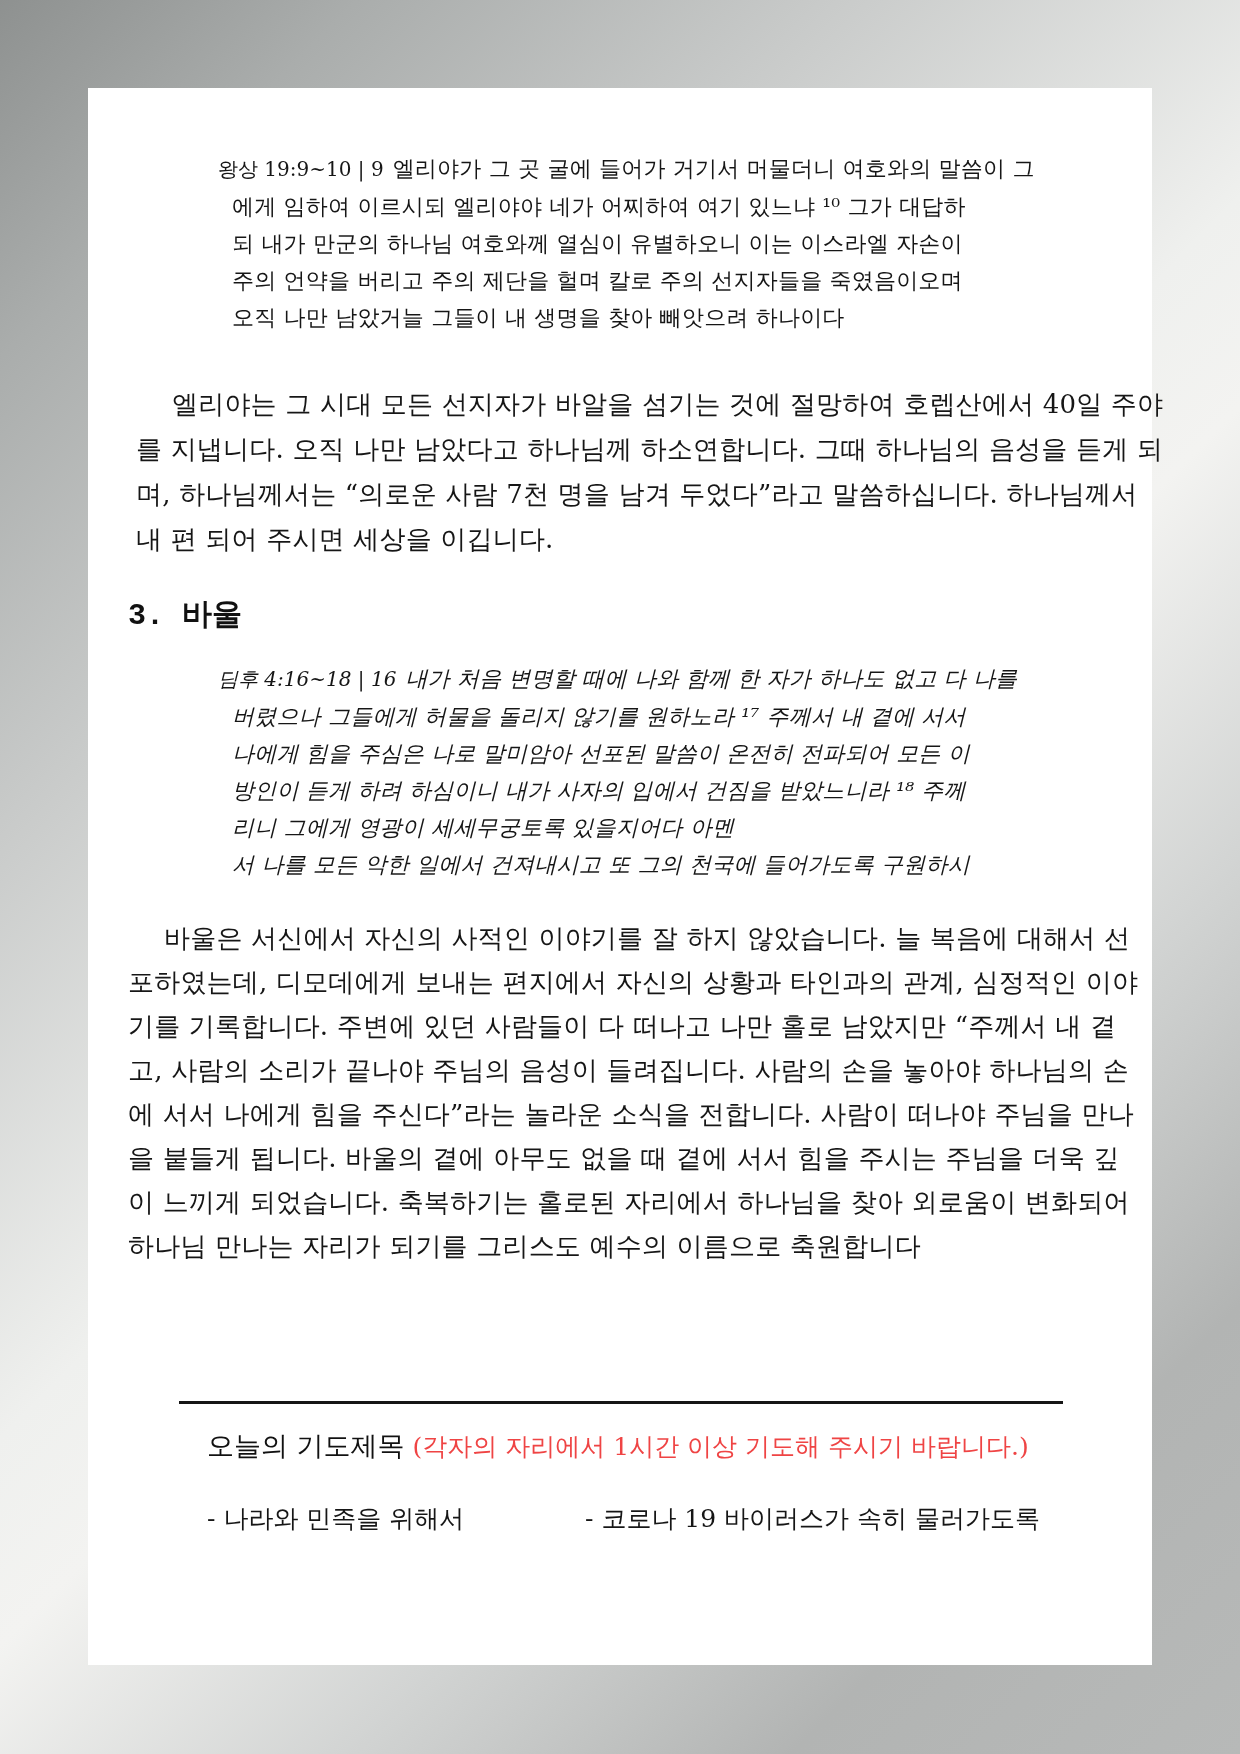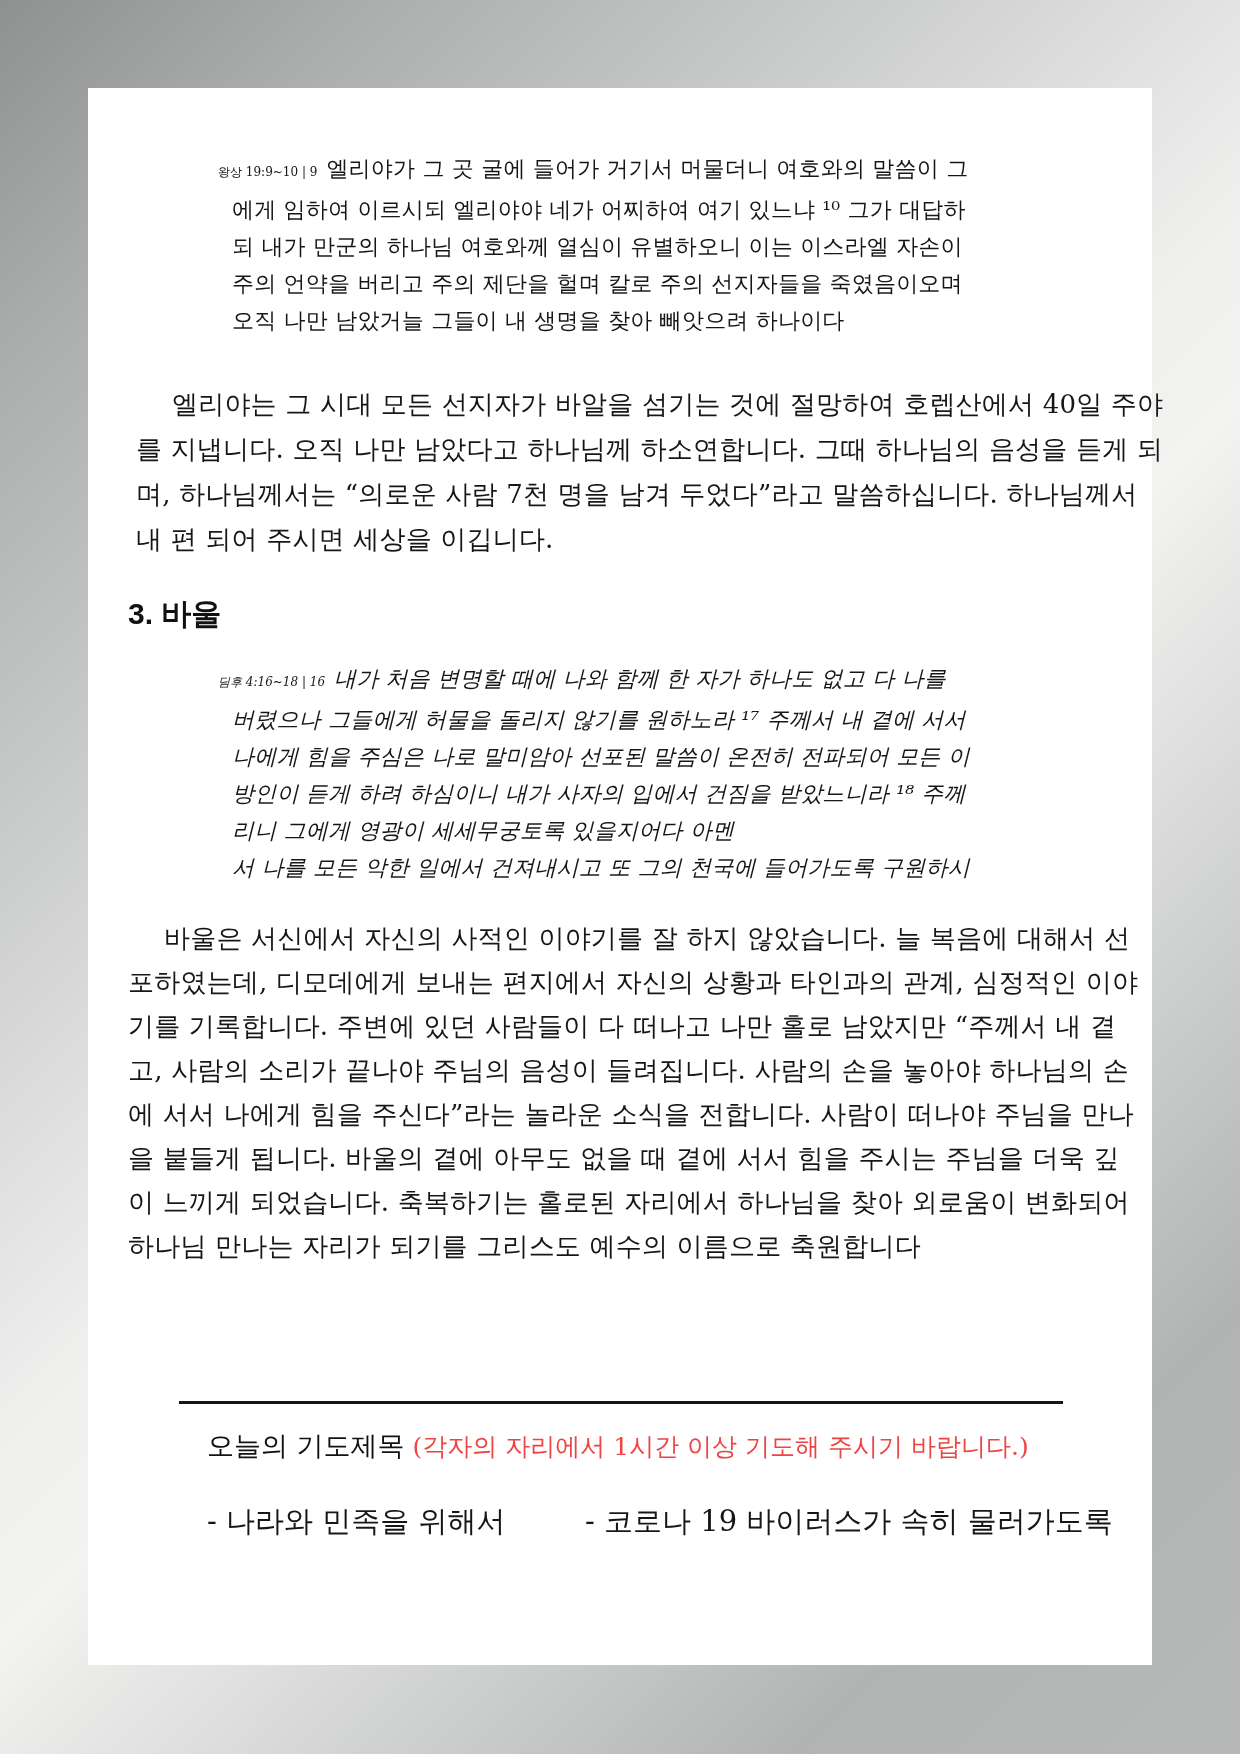--- a/index.html
+++ b/index.html
@@ -41,21 +41,21 @@
     left: 144px;
     width: 680px;
     font-size: 22px;
     line-height: 37px;
     letter-spacing: 0.2px;
   }
   .verse-block.v1 { top: 62px; }
   .verse-block.v2 { top: 572px; font-style: italic; }
   .verse-line-first { margin-left: -14px; }
   .verse-ref {
-    font-size: 12px;
+    font-size: 20px;
     letter-spacing: 0;
     margin-right: 9px;
     color: #161616;
   }
 
   
   .body-para {
     position: absolute;
     left: 40px;
     width: 986px;
@@ -64,21 +64,21 @@
   }
   .body-para.p1 { top: 294px; line-height: 45px; margin-left: 8px; }
   .body-para.p2 { top: 828px; line-height: 44px; }
   .indent { text-indent: 36px; }
 
   
   .section-heading {
     position: absolute;
     left: 40px;
     top: 506px;
-    font-family: Liberation Sans, sans-serif;
+    font-family: Liberation Mono, monospace;
     font-weight: 700;
     font-size: 30px;
     color: #111111;
     letter-spacing: 0;
   }
 
   
   .prayer-section {
     position: absolute;
     left: 40px;
@@ -104,21 +104,21 @@
   .prayer-instruction {
     font-size: 25px;
     margin-left: 8px;
     color: #ef4444;
   }
   .prayer-items {
     margin: 38px 0 0 79px;
     display: grid;
     grid-template-columns: 378px auto;
     row-gap: 18px;
-    font-size: 29px;
+    font-size: 25px;
     color: #161616;
     white-space: nowrap;
   }
 </style>
 </head>
 <body>
 
 <div class="backdrop">
   <div class="page">
 

